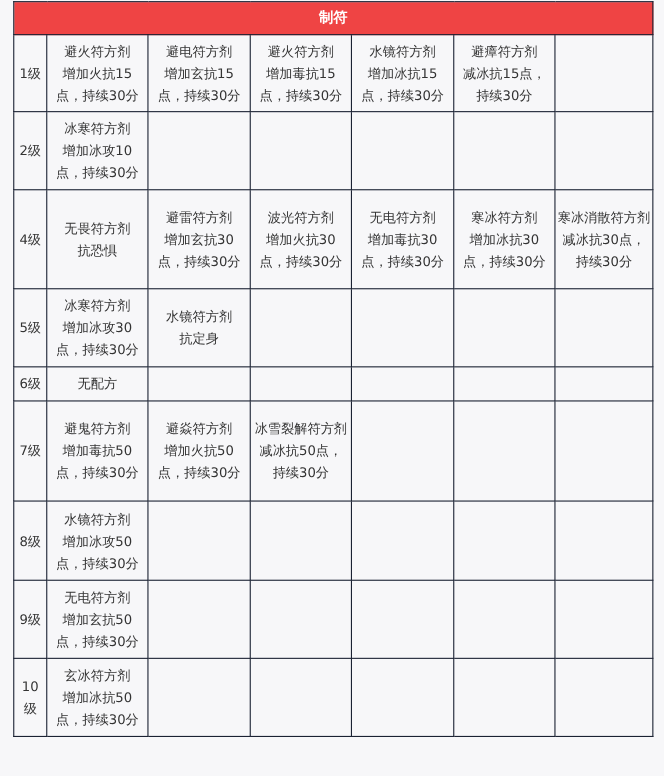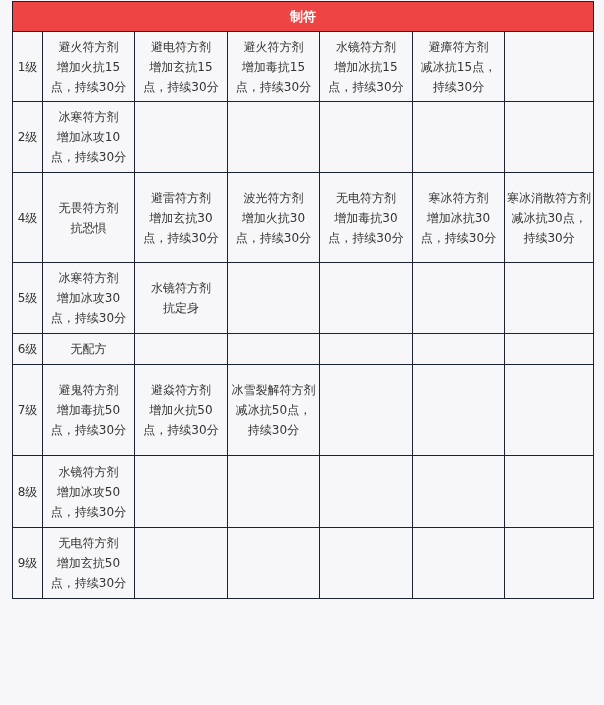--- a/index.html
+++ b/index.html
@@ -211,15 +211,28 @@
             <span class="line">无电符方剂</span>
             <span class="line">增加玄抗50</span>
             <span class="line">点，持续30分</span>
           </td>
           <td></td>
           <td></td>
           <td></td>
           <td></td>
           <td></td>
         </tr>
+        <tr style="height: 71px;">
+          <td class="lvl">10级</td>
+          <td>
+            <span class="line">玄冰符方剂</span>
+            <span class="line">增加冰抗50</span>
+            <span class="line">点，持续30分</span>
+          </td>
+          <td></td>
+          <td></td>
+          <td></td>
+          <td></td>
+          <td></td>
+        </tr>
       </tbody>
   </table>
 </div>
 
 </body></html>

